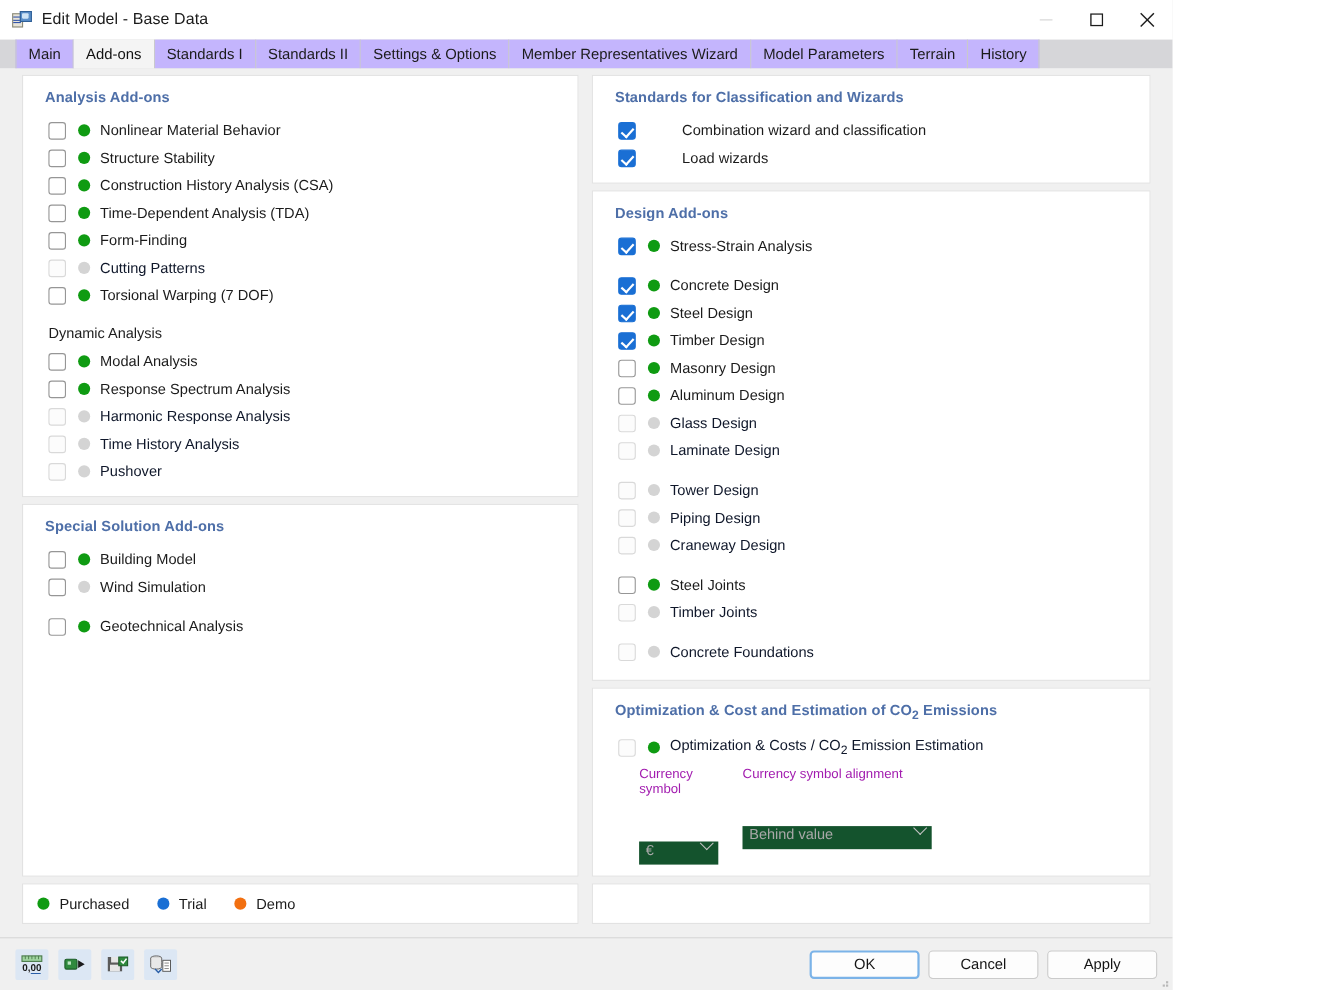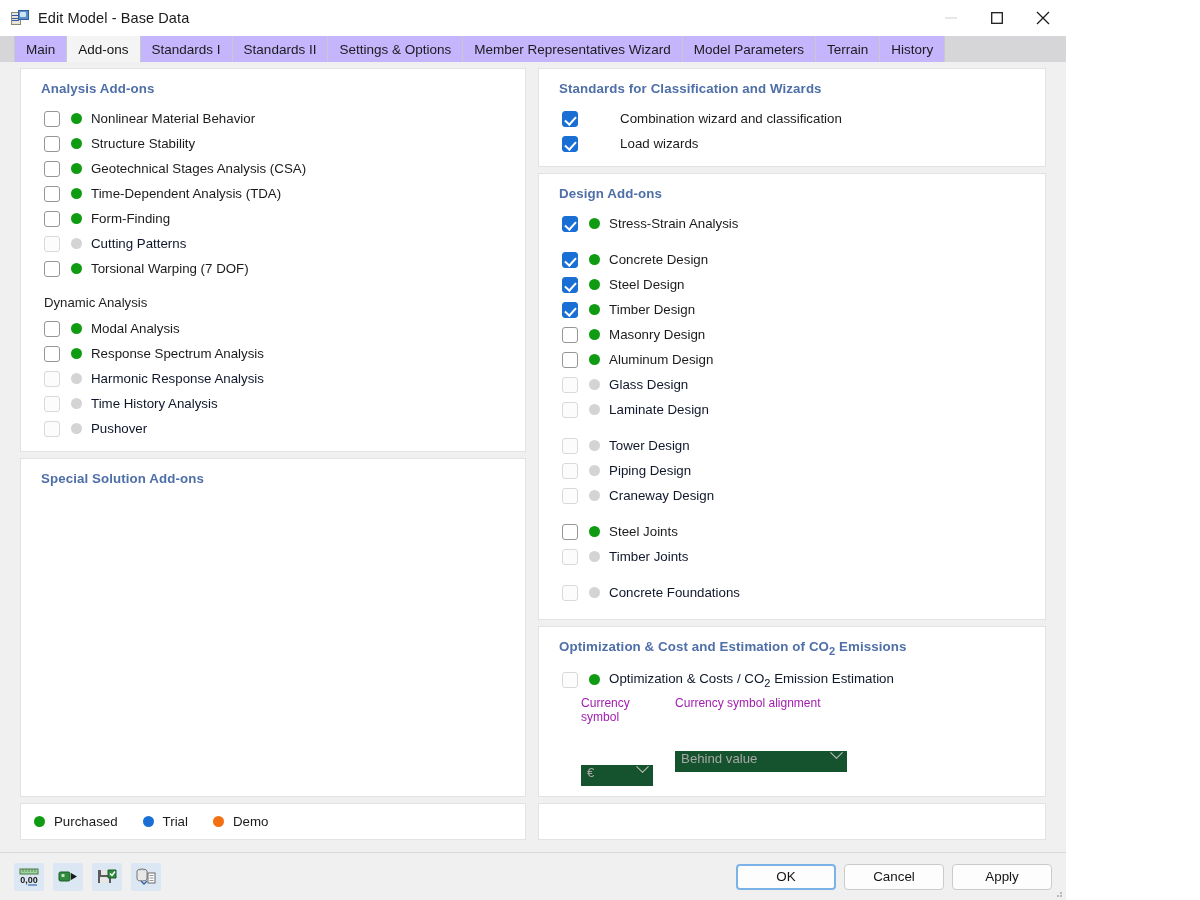--- a/index.html
+++ b/index.html
@@ -274,21 +274,21 @@
               <div class="lbl">Nonlinear Material Behavior</div>
             </div>
             <div class="row">
               <div class="cbx"></div>
               <div class="dot green"></div>
               <div class="lbl">Structure Stability</div>
             </div>
             <div class="row">
               <div class="cbx"></div>
               <div class="dot green"></div>
-              <div class="lbl">Geotechnical Stages Analysis (CSA)</div>
+              <div class="lbl">Construction History Analysis (CSA)</div>
             </div>
             <div class="row">
               <div class="cbx"></div>
               <div class="dot green"></div>
               <div class="lbl">Time-Dependent Analysis (TDA)</div>
             </div>
             <div class="row">
               <div class="cbx"></div>
               <div class="dot green"></div>
               <div class="lbl">Form-Finding</div>
@@ -329,20 +329,37 @@
             <div class="row">
               <div class="cbx dis"></div>
               <div class="dot gray"></div>
               <div class="lbl dim">Pushover</div>
             </div>
           </div>
       </div>
 
       <div class="card" style="flex:1 1 auto;">
         <div class="grp-title">Special Solution Add-ons</div>
+        <div id="special-list">
+            <div class="row">
+              <div class="cbx"></div>
+              <div class="dot green"></div>
+              <div class="lbl">Building Model</div>
+            </div>
+            <div class="row">
+              <div class="cbx"></div>
+              <div class="dot gray"></div>
+              <div class="lbl">Wind Simulation</div>
+            </div>
+            <div class="row gap-above">
+              <div class="cbx"></div>
+              <div class="dot green"></div>
+              <div class="lbl">Geotechnical Analysis</div>
+            </div>
+          </div>
       </div>
 
       <div class="legend-card" id="legend-list">
           <div class="legend-item">
             <div class="dot green"></div>
             <div class="lbl">Purchased</div>
           </div>
           <div class="legend-item">
             <div class="dot blue"></div>
             <div class="lbl">Trial</div>

